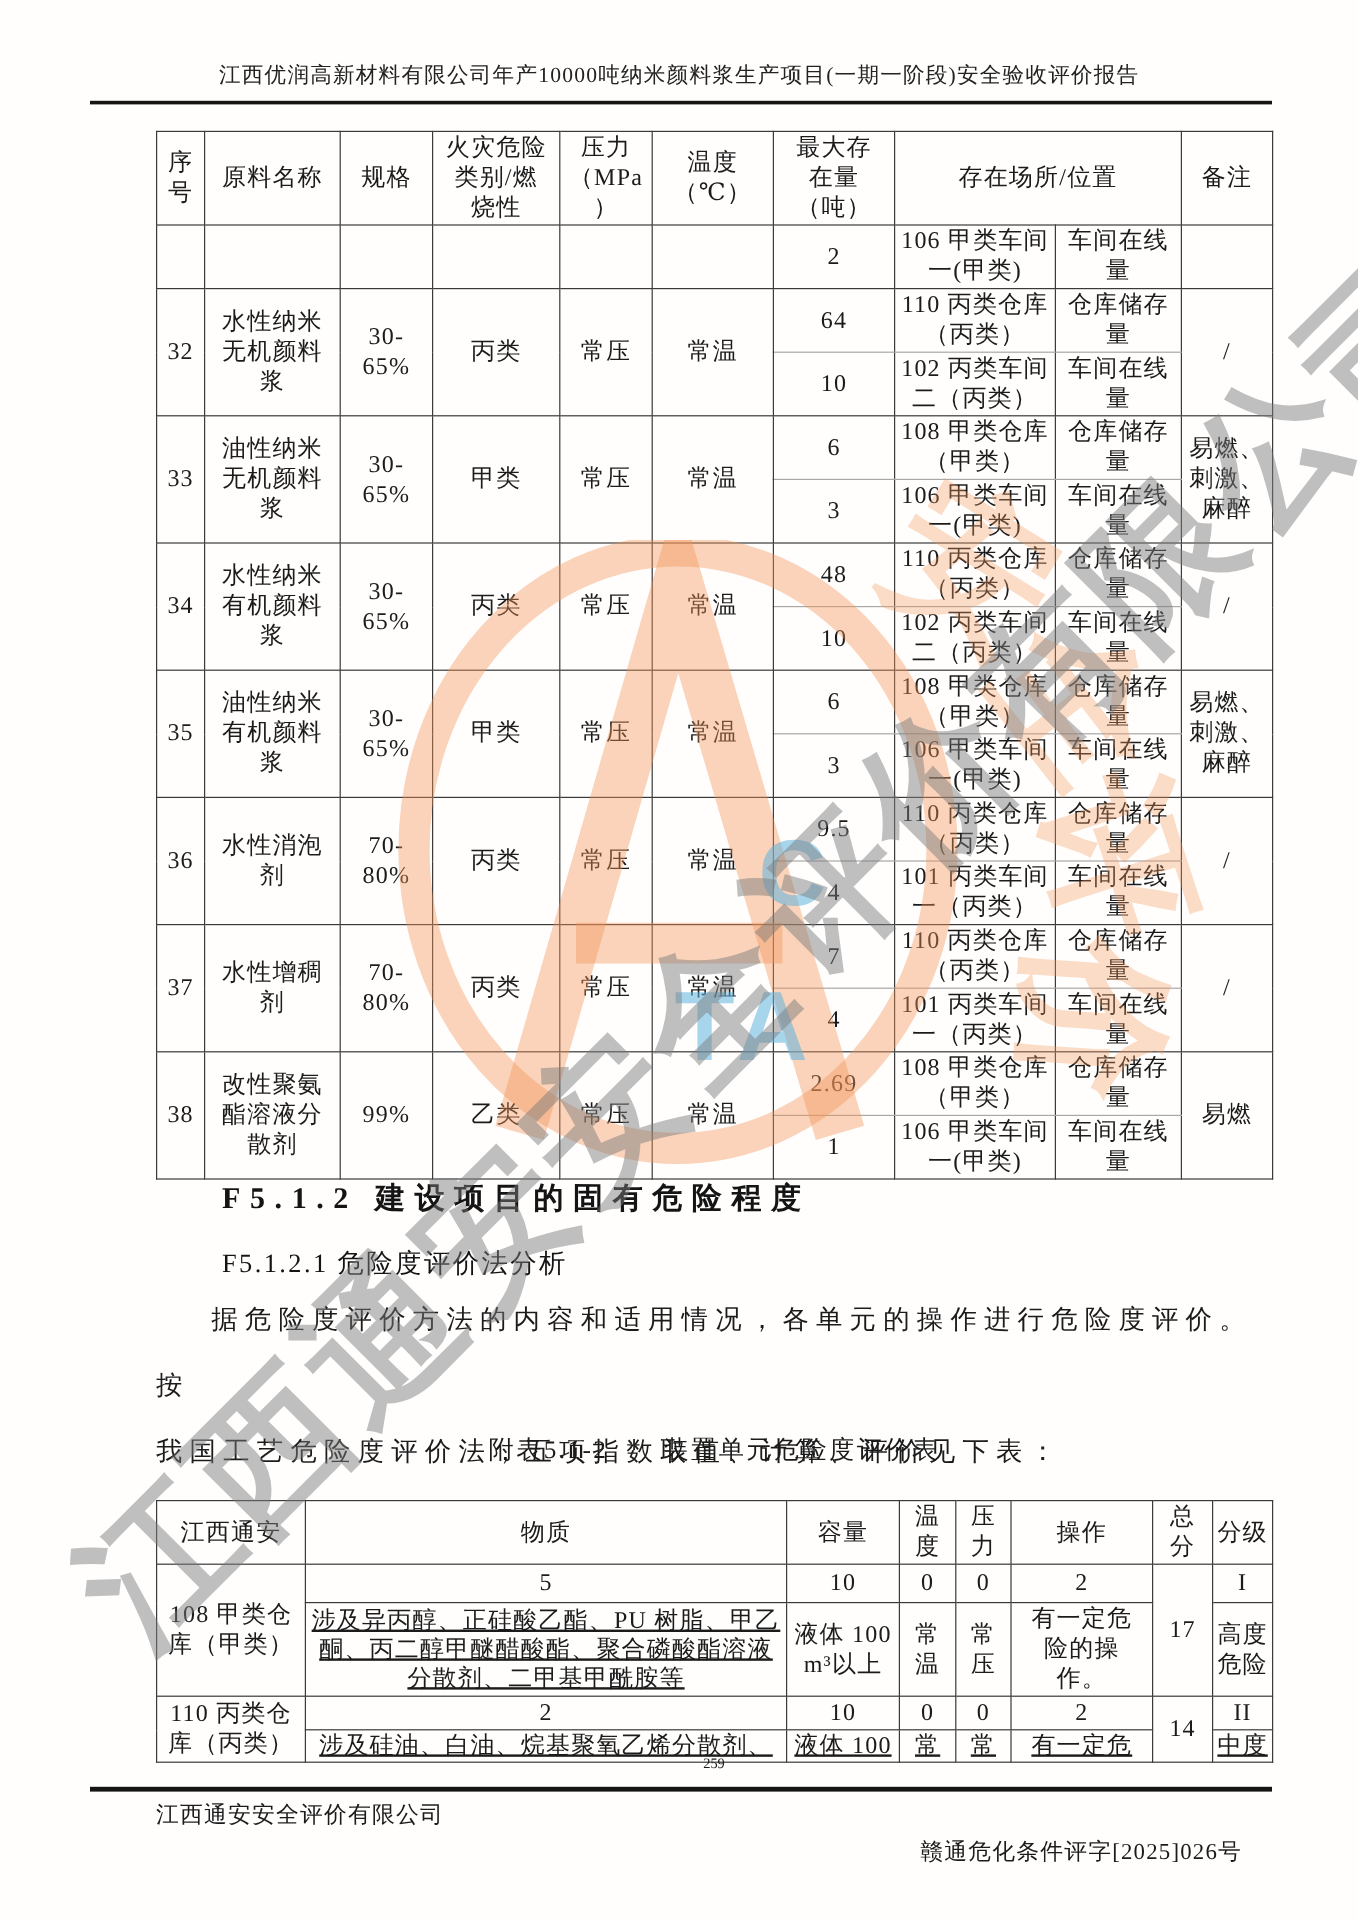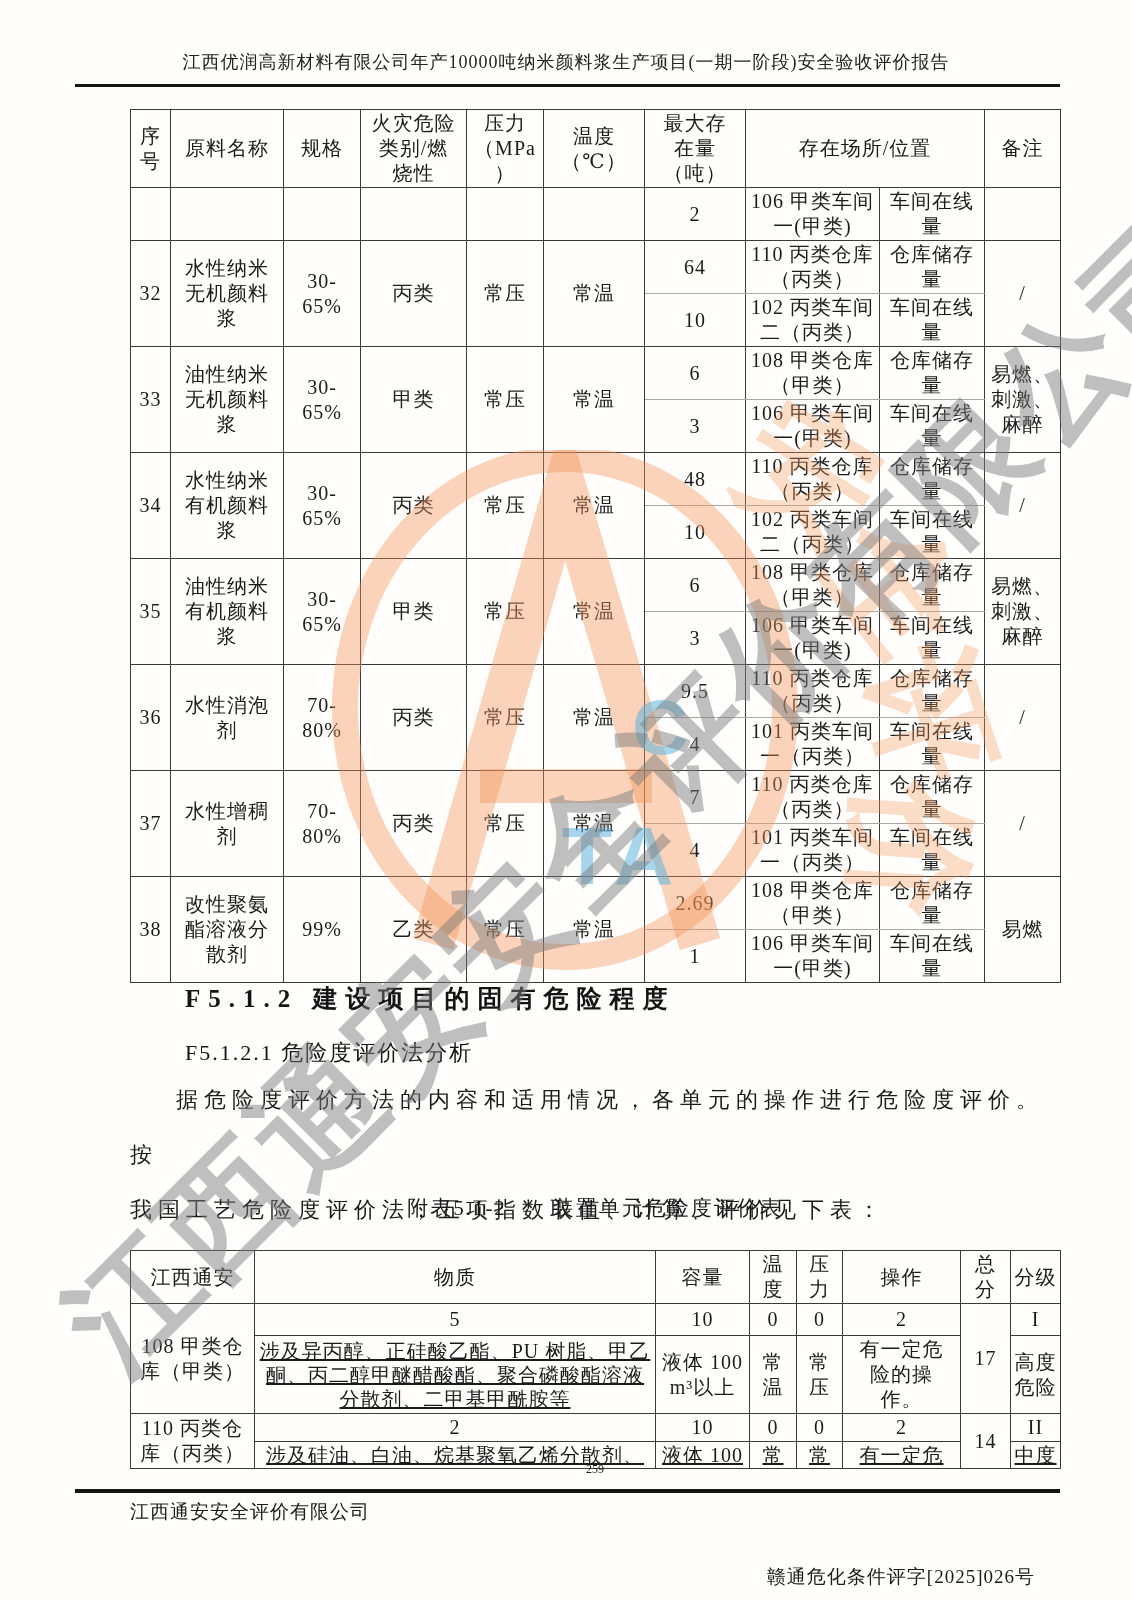--- a/index.html
+++ b/index.html
@@ -5,21 +5,21 @@
   html,body{margin:0;padding:0;background:#e8e8e8;}
   .page{position:relative;width:1132px;height:1600px;margin:0 auto;background:#fffeft;background:#fffefd;
         font-family:"Liberation Serif","DejaVu Serif",serif;color:#1b1b1b;overflow:hidden;}
   
   .doc-header{position:absolute;top:50px;left:0;width:100%;text-align:center;font-size:18px;letter-spacing:1px;color:#222;}
   .rule{position:absolute;left:75px;width:985px;height:3px;background:#151515;}
   .rule.top{top:84px;}
   .rule.bottom{top:1489px;height:4px;}
   .page-number{position:absolute;top:1462px;left:130px;width:930px;text-align:center;font-size:12px;}
   .footer-left{position:absolute;top:1499px;left:130px;font-size:19px;letter-spacing:1px;}
-  .footer-right{position:absolute;top:1564px;right:97px;font-size:19px;letter-spacing:1px;}
+  .footer-right{position:absolute;top:1530px;right:97px;font-size:19px;letter-spacing:1px;}
   
   table{border-collapse:collapse;table-layout:fixed;position:absolute;background:transparent;}
   td{border:1.5px solid #3a3a3a;text-align:center;vertical-align:middle;
      font-size:20px;line-height:25px;padding:1px 3px;white-space:pre-line;letter-spacing:1px;
      overflow:hidden;}
   .t1{left:130px;top:109px;width:930px;}
   .t2{left:130px;top:1250px;width:930px;}
   .subsep{border-bottom-color:#a8a8a8;}
   .t2 td.small{line-height:24px;text-decoration:underline;}
   

